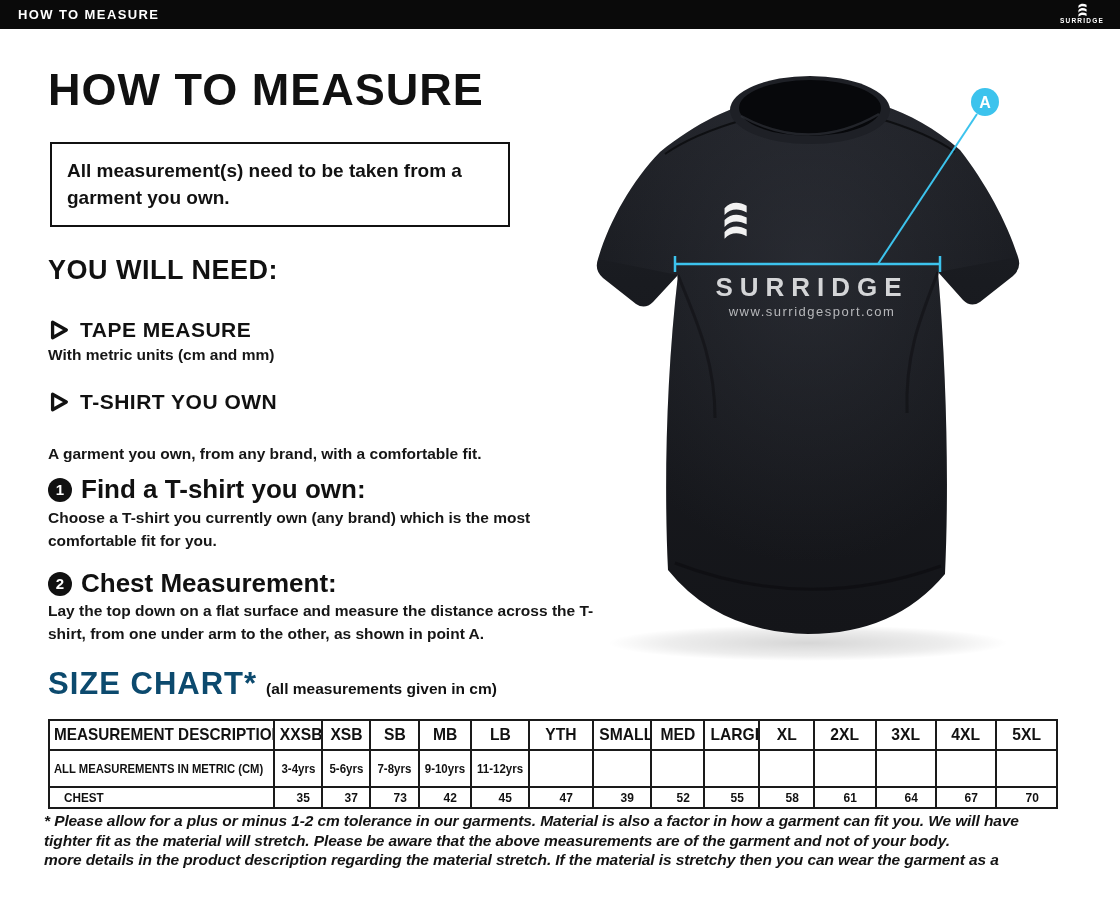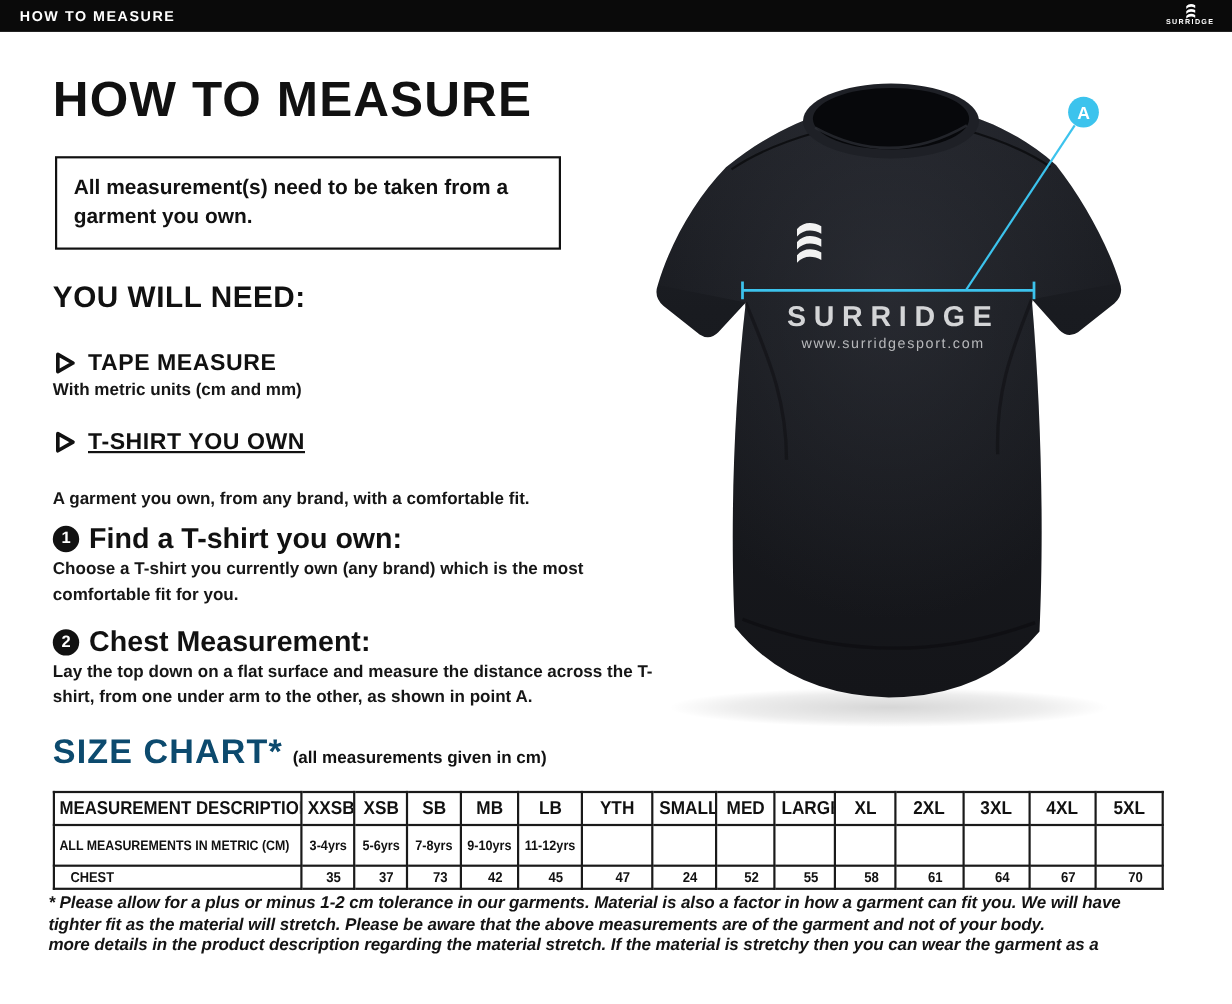--- a/index.html
+++ b/index.html
@@ -27,21 +27,21 @@
     padding:13px 0 14px 15px; font-size:19px; font-weight:bold; line-height:27px; color:#111;
   }
   .ywn-heading {
     position:absolute; left:48px; top:255px; font-size:27px; font-weight:bold;
     letter-spacing:0.5px; color:#111;
   }
   .req-item { position:absolute; left:48px; display:flex; align-items:center; gap:10px; }
   .req-item .req-label { font-size:21px; font-weight:bold; letter-spacing:0.5px; color:#111; }
   .req-desc { position:absolute; left:48px; font-size:15.5px; font-weight:bold; color:#161616; }
   #req-0 { top:318px; } #req-desc-0 { top:346px; }
-  #req-1 { top:390px;text-decoration:underline; } #req-desc-1 { top:417px;margin-top:28px; }
+  #req-1 { top:390px; } #req-desc-1 { top:417px;margin-top:28px; }
 
   .step-head { position:absolute; left:48px; display:flex; align-items:center; gap:9px; }
   .step-num {
     width:24px; height:24px; border-radius:50%; background:#111; color:#fff;
     font-size:15px; font-weight:bold; display:flex; align-items:center; justify-content:center;
     flex:0 0 auto;
   }
   .step-title { font-size:26px; font-weight:bold; color:#111; }
   .step-desc {
     position:absolute; left:48px; width:565px; font-size:15.5px; font-weight:bold;
@@ -194,21 +194,21 @@
       <td><span class="condc"></span></td>
     </tr>
     <tr class="chst">
       <td class="rowlab"><span class="cond">CHEST</span></td>
       <td><span class="condc">35</span></td>
       <td><span class="condc">37</span></td>
       <td><span class="condc">73</span></td>
       <td><span class="condc">42</span></td>
       <td><span class="condc">45</span></td>
       <td><span class="condc">47</span></td>
-      <td><span class="condc">24</span></td>
+      <td><span class="condc">39</span></td>
       <td><span class="condc">52</span></td>
       <td><span class="condc">55</span></td>
       <td><span class="condc">58</span></td>
       <td><span class="condc">61</span></td>
       <td><span class="condc">64</span></td>
       <td><span class="condc">67</span></td>
       <td><span class="condc">70</span></td>
     </tr>
   </tbody>
     </table>

